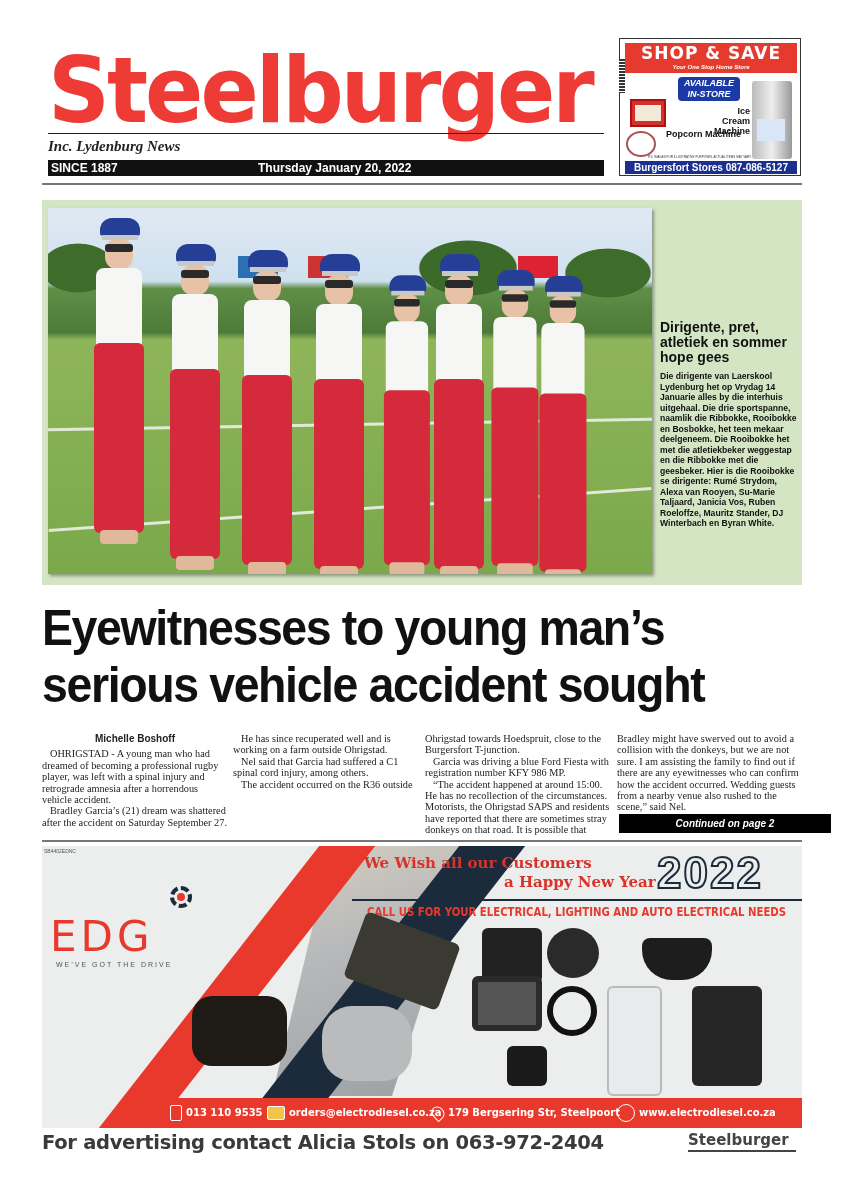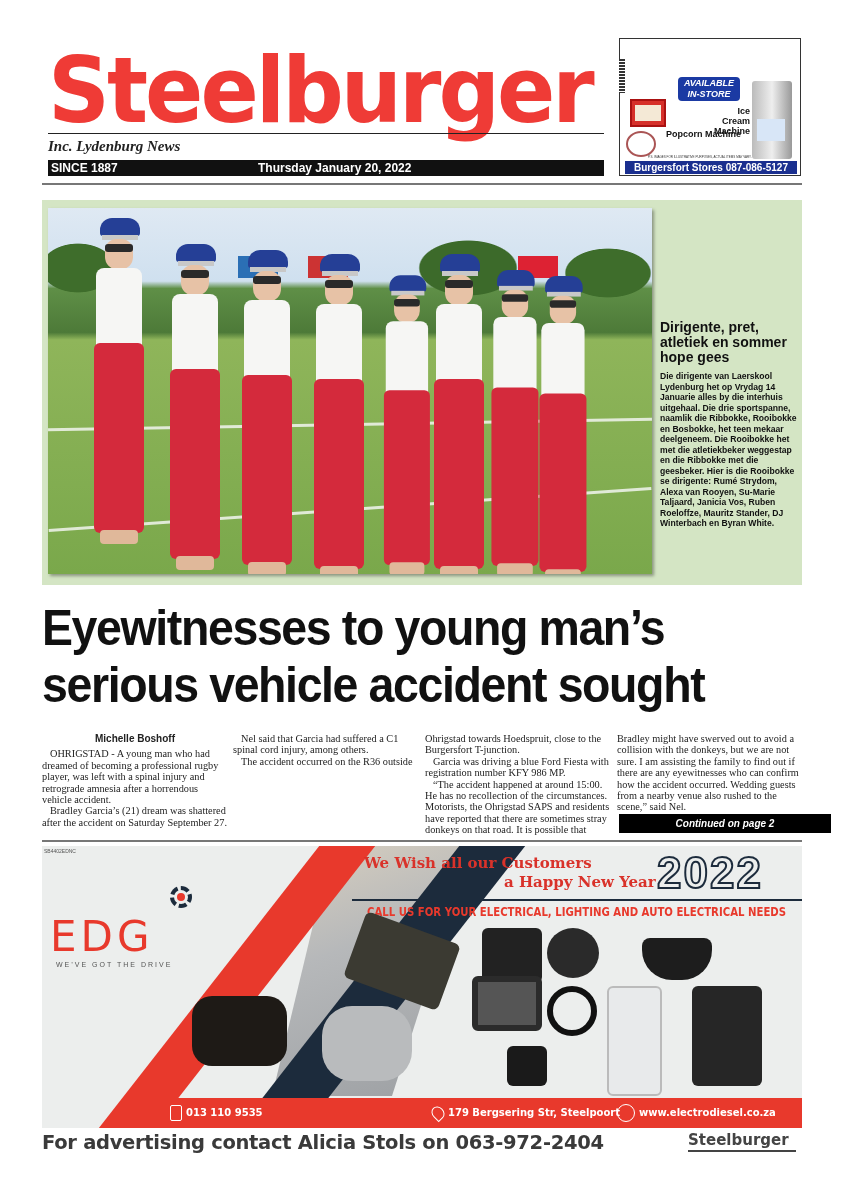--- a/index.html
+++ b/index.html
@@ -115,20 +115,24 @@
   <div class="inc">Inc. Lydenburg News</div>
   <div class="mast-bar">
     <span class="since">SINCE 1887</span>
     <span class="date">Thursday January 20, 2022</span>
   </div>
 </header>
 <div class="mast-under"></div>
 
 <aside class="ad-shop">
   <div class="vcode"></div>
+  <div class="shop-head">
+    <div class="shop-title">SHOP &amp; SAVE</div>
+    <div class="shop-sub">Your One Stop Home Store</div>
+  </div>
   <div class="popcorn">
     <div class="box"></div>
       <div class="glass"></div>
       <div class="wheel"></div>
   </div>
   <div class="shop-avail">AVAILABLE IN-STORE</div>
   <div class="ice-label">Ice Cream Machine</div>
   <div class="icecream">
       <div class="scr"></div>
     </div>
@@ -229,20 +233,21 @@
   <span>serious vehicle accident sought</span>
 </h1>
 
 <article class="article">
   <div class="col" style="left:0">
     <p class="byline">Michelle Boshoff</p>
     <p>OHRIGSTAD - A young man who had dreamed of becoming a professional rugby player, was left with a spinal injury and retrograde amnesia after a horrendous vehicle accident.</p>
     <p>Bradley Garcia’s (21) dream was shattered after the accident on Saturday September 27.</p>
   </div>
   <div class="col" style="left:191px">
+    <p>He has since recuperated well and is working on a farm outside Ohrigstad.</p>
     <p>Nel said that Garcia had suffered a C1 spinal cord injury, among others.</p>
     <p>The accident occurred on the R36 outside</p>
   </div>
   <div class="col" style="left:383px">
     <p style="text-indent:0">Ohrigstad towards Hoedspruit, close to the Burgersfort T-junction.</p>
     <p>Garcia was driving a blue Ford Fiesta with registration number KFY 986 MP.</p>
     <p>“The accident happened at around 15:00. He has no recollection of the circumstances. Motorists, the Ohrigstad SAPS and residents have reported that there are sometimes stray donkeys on that road. It is possible that</p>
   </div>
   <div class="col" style="left:575px">
     <p style="text-indent:0">Bradley might have swerved out to avoid a collision with the donkeys, but we are not sure. I am assisting the family to find out if there are any eyewitnesses who can confirm how the accident occurred. Wedding guests from a nearby venue also rushed to the scene,” said Nel.</p>
@@ -277,20 +282,24 @@
   <div class="prod" style="left:505px;top:140px;width:50px;height:50px;border:6px solid #111;border-radius:50%"></div>
   <div class="prod" style="left:465px;top:200px;width:40px;height:40px;background:#1a1a1a"></div>
   <div class="prod" style="left:565px;top:140px;width:55px;height:110px;background:#e8eaeb;border:2px solid #bbb"></div>
   <div class="prod" style="left:650px;top:140px;width:70px;height:100px;background:#262626;border-radius:6px"></div>
 
   <div class="contact-bar">
     <span style="left:28px">
         <i class="ci"></i>
         <b>013 110 9535</b>
       </span>
+    <span style="left:125px">
+        <i class="ci mail"></i>
+        <b>orders@electrodiesel.co.za</b>
+      </span>
     <span style="left:290px">
         <i class="ci pin"></i>
         <b>179 Bergsering Str, Steelpoort</b>
       </span>
     <span style="left:475px">
         <i class="ci globe"></i>
         <b>www.electrodiesel.co.za</b>
       </span>
   </div>
 </aside>

